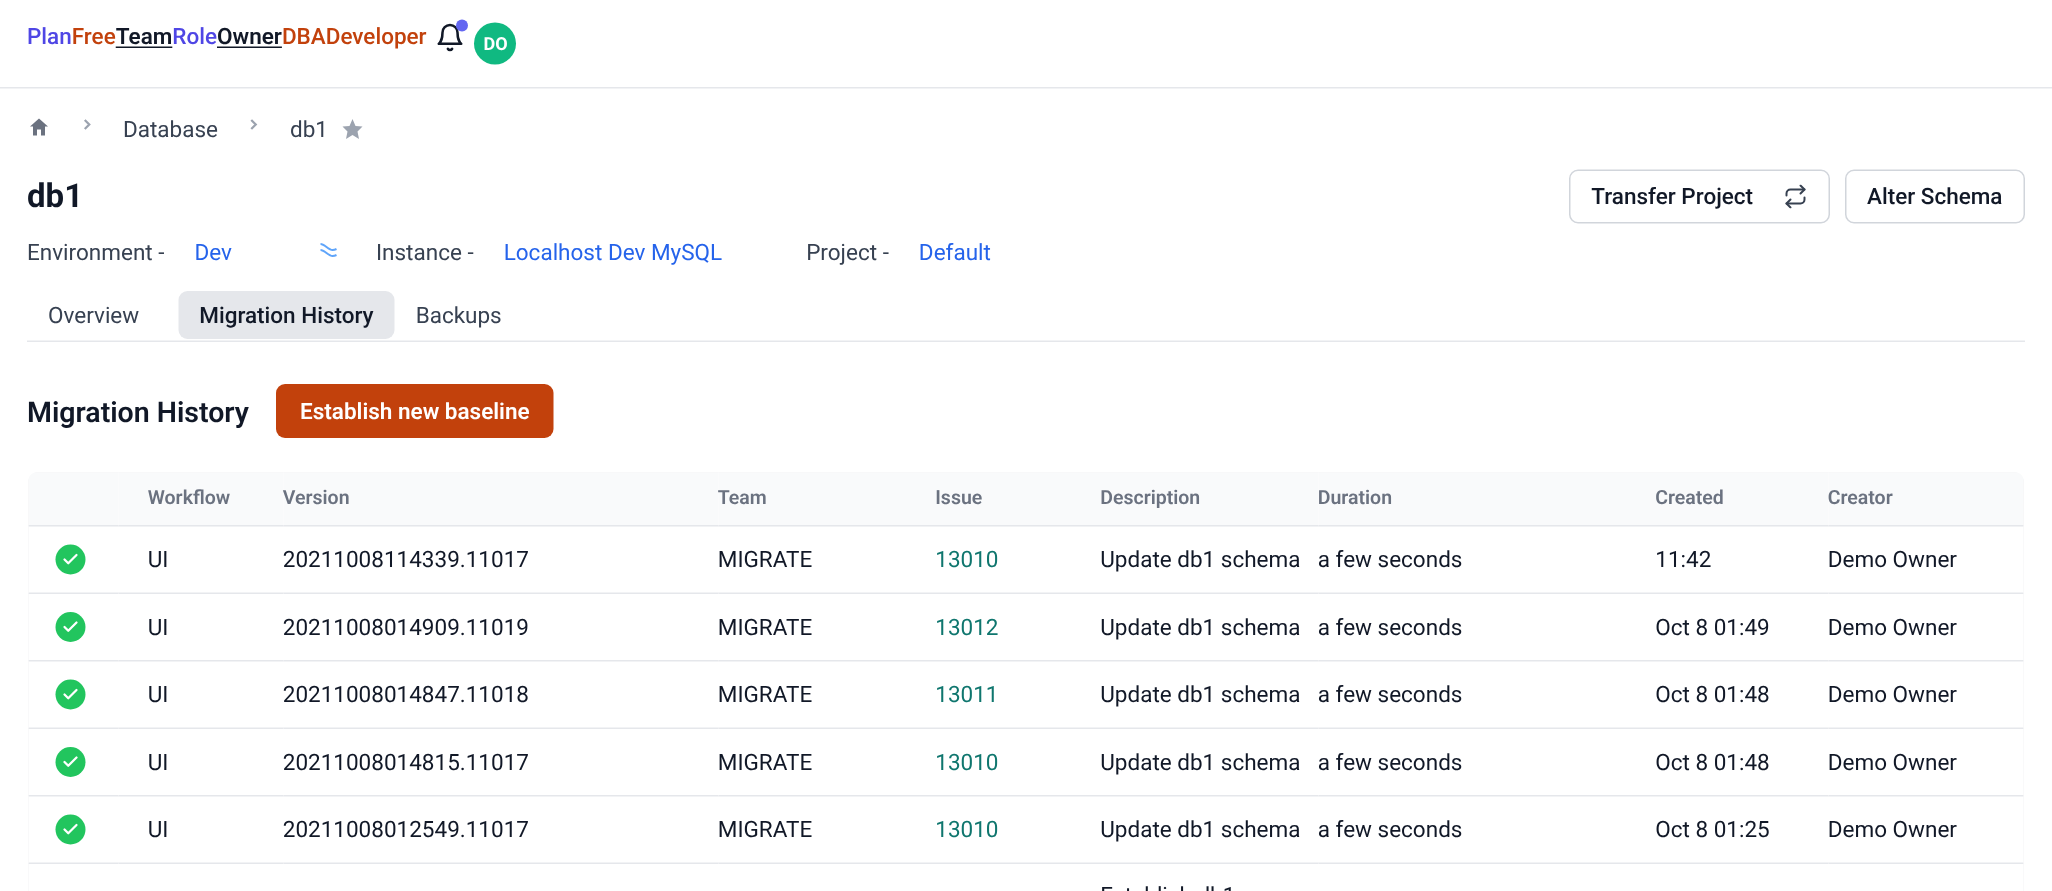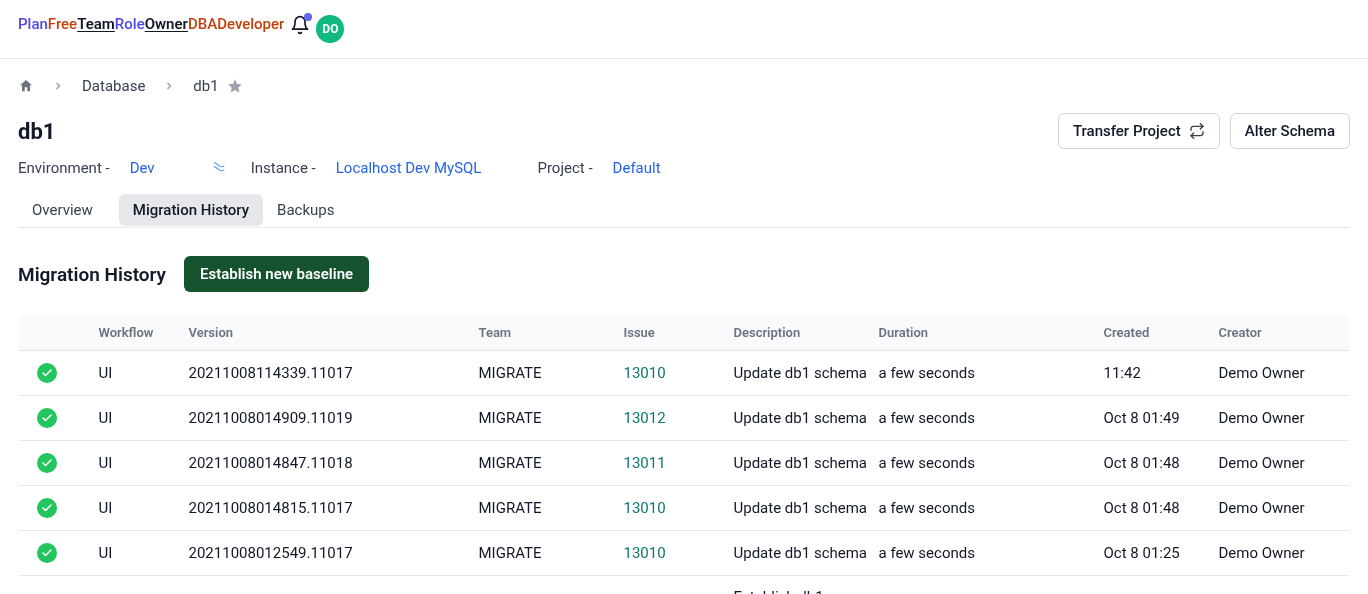--- a/index.html
+++ b/index.html
@@ -10,43 +10,43 @@
     .topnav-item { font-size: 17px; color: #111827; font-weight: 500; cursor: pointer; }
     .toprt { display: flex; align-items: flex-start; gap: 0; font-size: 15px; }
     .toprt .lk-primary { color: #4f46e5; cursor: pointer; font-weight: 500; }
     .toprt .lk-plain { color: #c2410c; font-weight: 500; }
     .toprt .lk-under { color: #111827; font-weight: 600; text-decoration: underline; text-underline-offset: 2px; cursor: pointer; }
     .bell-wrap { position: relative; margin: 0 6px; cursor: pointer; }
     .bell-dot { position: absolute; top: -2px; right: -2px; width: 8px; height: 8px; background: #6366f1; border-radius: 50%; }
     .avatar { width: 28px; height: 28px; border-radius: 50%; background: #10b981; color: #fff; font-size: 12px; font-weight: 700; display: flex; align-items: center; justify-content: center; cursor: pointer; }
 
     .page { padding: 18px 18px 40px; }
-    .breadcrumb { display: flex; align-items: center; gap: 18px; color: #374151; font-size: 15px; }
+    .breadcrumb { display: flex; gap: 18px; color: #374151; font-size: 15px; }
     .crumb-sep { color: #6b7280; }
     .crumb-link { cursor: pointer; }
     .crumb-last-wrap { display: flex; align-items: center; gap: 8px; }
 
     .title-row { display: flex; align-items: center; justify-content: space-between; margin-top: 18px; }
     .title { font-size: 22px; font-weight: 700; }
     .title-btns { display: flex; gap: 10px; }
-    .btn { display: flex; align-items: center; gap: 8px; padding: 8px 14px; border: 1px solid #d1d5db; border-radius: 6px; background: #fff; cursor: pointer; font-size: 15px; font-weight: 500; font-family: inherit; color: #111827; }
+    .btn { display: flex; align-items: center; gap: 20px; padding: 8px 14px; border: 1px solid #d1d5db; border-radius: 6px; background: #fff; cursor: pointer; font-size: 15px; font-weight: 500; font-family: inherit; color: #111827; }
 
     .meta-line { display: flex; align-items: center; gap: 24px; margin-top: 10px; font-size: 15px; color: #374151; }
     .meta-link { color: #2563eb; cursor: pointer; }
     .meta-gap { width: 8px; }
 
     .tabs { display: flex; gap: 0; margin-top: 18px; border-bottom: 1px solid #e5e7eb; }
     .tab { padding: 7px 14px; font-size: 15px; color: #374151; cursor: pointer; border-radius: 6px; position: relative; top: -1px; }
     .tab.active { background: #e5e7eb; color: #111827; font-weight: 500; }
     .tab.plain { margin-right: 12px; }
 
     .section { margin-top: 28px; }
     .section-head { display: flex; align-items: center; gap: 18px; }
     .section-title { font-size: 19px; font-weight: 600; }
-    .btn-primary { padding: 9px 16px; background: #14532d; color: #fff; border: none; border-radius: 6px; font-size: 15px; font-weight: 600; cursor: pointer; font-family: inherit; }
+    .btn-primary { padding: 9px 16px; background: #c2410c; color: #fff; border: none; border-radius: 6px; font-size: 15px; font-weight: 600; cursor: pointer; font-family: inherit; }
 
     .table { width: 100%; border: 1px solid #e5e7eb; border-radius: 6px; margin-top: 22px; border-collapse: collapse; overflow: hidden; }
     .table th { background: #f9fafb; text-align: left; font-size: 13px; font-weight: 600; color: #6b7280; padding: 10px 0; }
     .table td { padding: 12px 0; vertical-align: middle; font-size: 15px; color: #111827; }
     .table tbody tr { border-top: 1px solid #e5e7eb; }
     .col-status { width: 60px; padding-left: 18px !important; }
     .col-workflow { width: 110px; padding-left: 20px !important; }
     .col-version { width: 290px; }
     .col-type { width: 145px; }
     .col-issue { width: 110px; }

